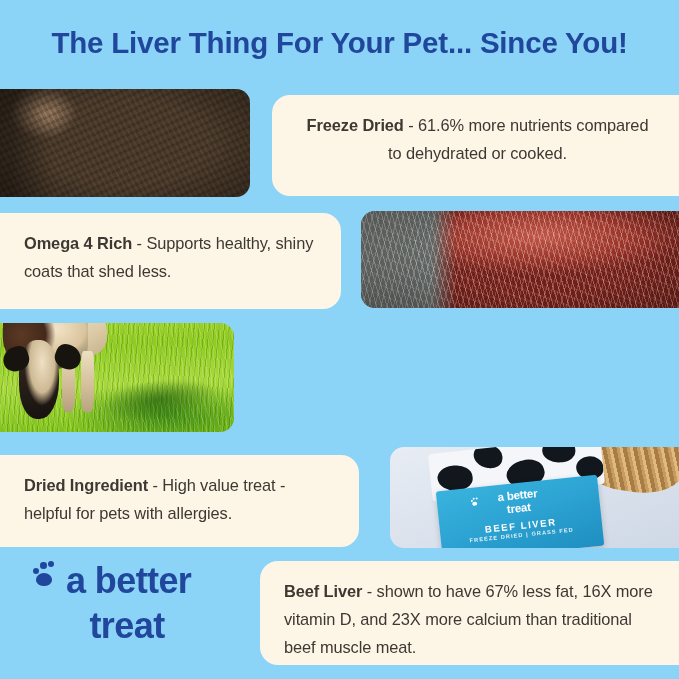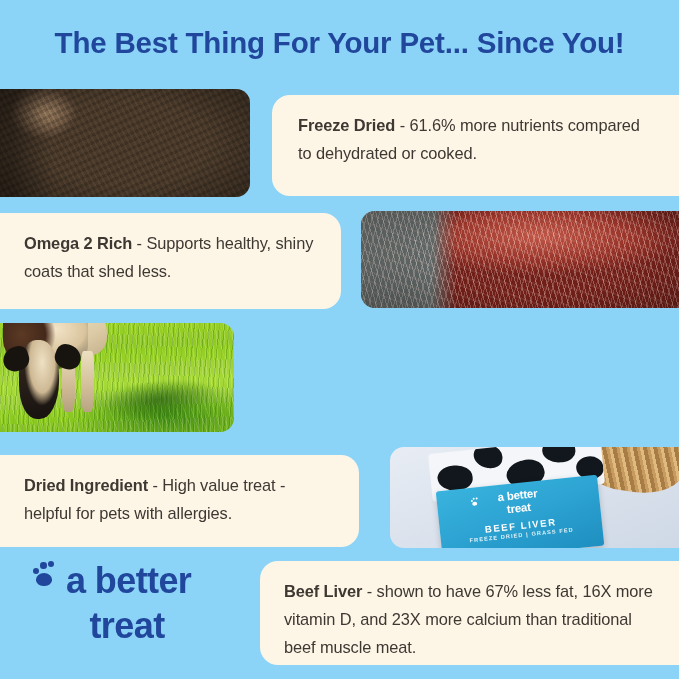--- a/index.html
+++ b/index.html
@@ -220,21 +220,21 @@
   }
   #photo-package .fur {
     position:absolute; right:-2%; top:-14%; width:34%; height:58%;
     background:
       repeating-linear-gradient(70deg, #c79a5f 0 3px, #e0b97f 3px 6px, #a87c45 6px 10px);
     border-radius:0 0 48% 38%;
     transform:rotate(8deg);
   }
 
   
-  #card-freeze-dried { left:272px; top:95px;  width:407px; height:101px; }
+  #card-freeze-dried { left:272px; top:95px;  width:407px; height:101px;text-align:center; }
   #card-omega3       { left:-2px;  top:213px; width:343px; height:96px;  }
   #card-grass-fed    { left:256px; top:331px; width:423px; height:101px; }
   #card-single-ingr  { left:-2px;  top:455px; width:361px; height:92px;  }
   #card-beef-liver   { left:260px; top:561px; width:419px; height:104px;padding-left:24px; }
 
   
   #logo {
     position:absolute; left:22px; top:556px; width:228px; height:110px;
     color:#20479B;
   }
@@ -259,36 +259,36 @@
   #logo .paw span.pad {
     left:3px; top:12px; width:16px; height:13px;
     border-radius:50% 50% 45% 45%;
   }
 </style>
 </head>
 <body>
 
 <div class="page">
 
-  <div class="title">The Best Thing For Your Pet... Since You!</div>
+  <div class="title">The Liver Thing For Your Pet... Since You!</div>
 
   <div class="photo left" id="photo-freeze-dried">
     <div class="grain"></div>
     <div class="edge"></div>
   </div>
 
   <div class="card right" id="card-freeze-dried">
     <p>
       <b>Freeze Dried</b><span> - </span><span>61.6% more nutrients compared to dehydrated or cooked.</span>
     </p>
   </div>
 
   <div class="card left" id="card-omega3">
     <p>
-      <b>Omega 2 Rich</b><span> - </span><span>Supports healthy, shiny coats that shed less.</span>
+      <b>Omega 4 Rich</b><span> - </span><span>Supports healthy, shiny coats that shed less.</span>
     </p>
   </div>
 
   <div class="photo right" id="photo-raw-meat">
     <div class="grayblock"></div>
     <div class="fibre"></div>
     <div class="shade"></div>
   </div>
 
   <div class="photo left" id="photo-cow">

